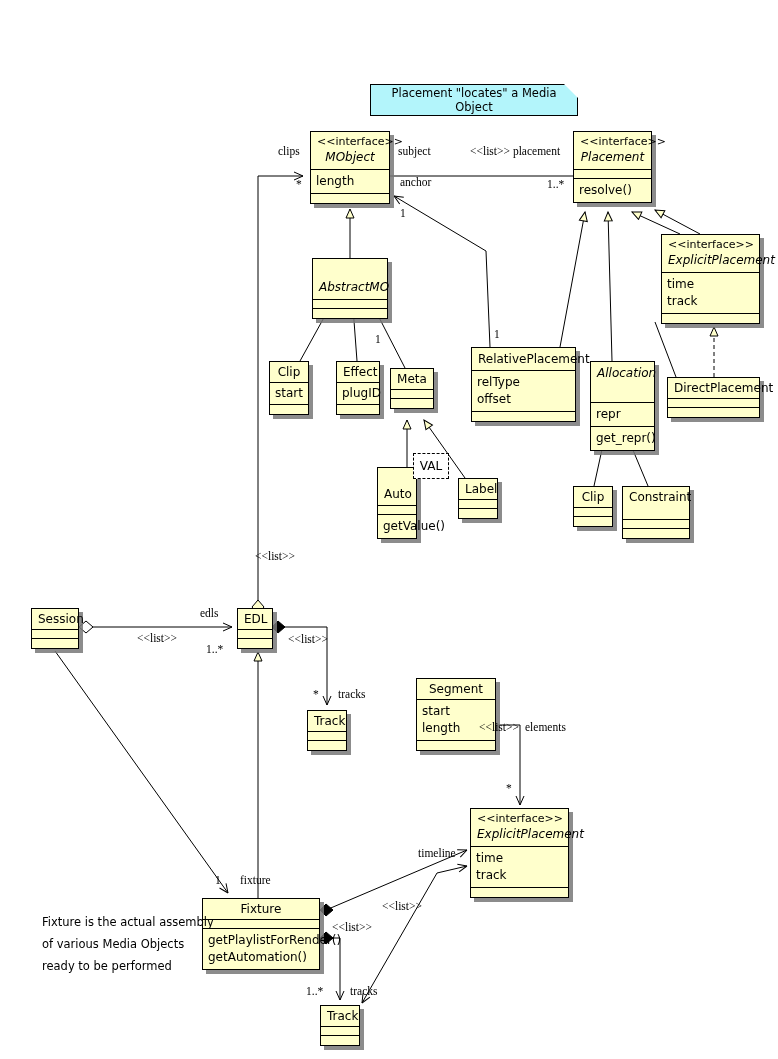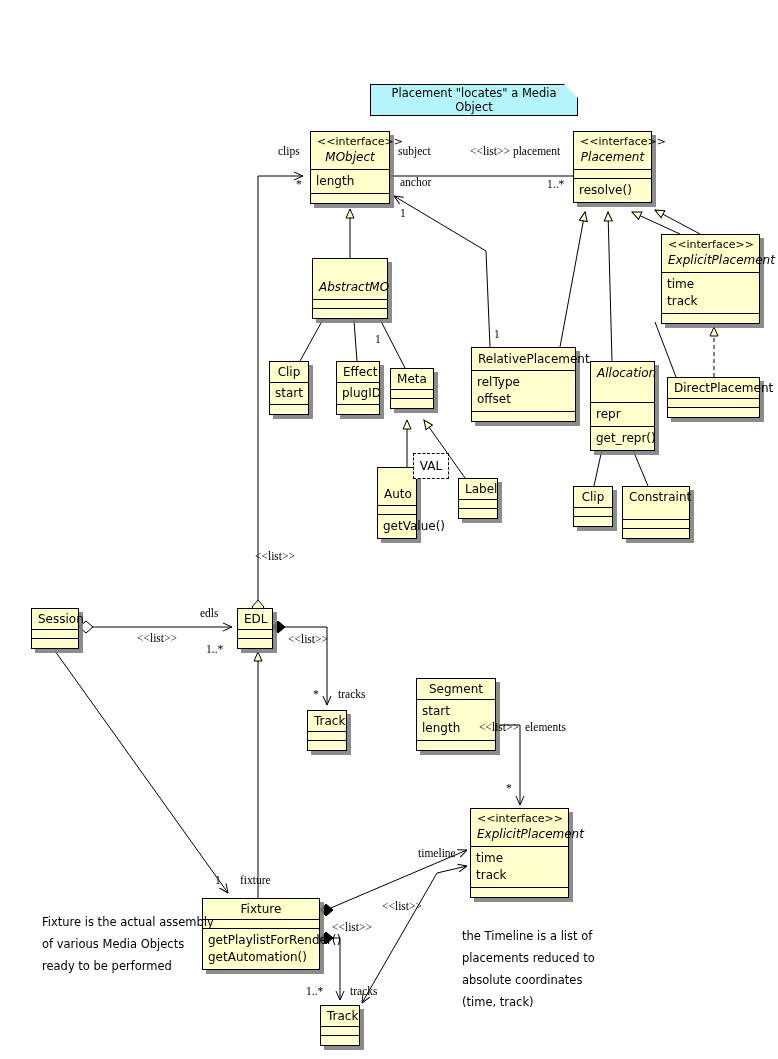--- a/index.html
+++ b/index.html
@@ -446,20 +446,14 @@
   <div class="lbl" style="left:332px; top:921px;">&lt;&lt;list&gt;&gt;</div>
   <div class="lbl" style="left:306px; top:985px;">1..*</div>
   <div class="lbl" style="left:350px; top:985px;">tracks</div>
 
   <div class="para" style="left:42px; top:911px;">
     <div>Fixture is the actual assembly</div>
     <div>of various Media Objects</div>
     <div>ready to be performed</div>
   </div>
 
-  <div class="para" style="left:462px; top:925px;">
-    <div>the Timeline is a list of</div>
-    <div>placements reduced to</div>
-    <div>absolute coordinates</div>
-    <div>(time, track)</div>
-  </div>
 
 </div>
 
 </body></html>

